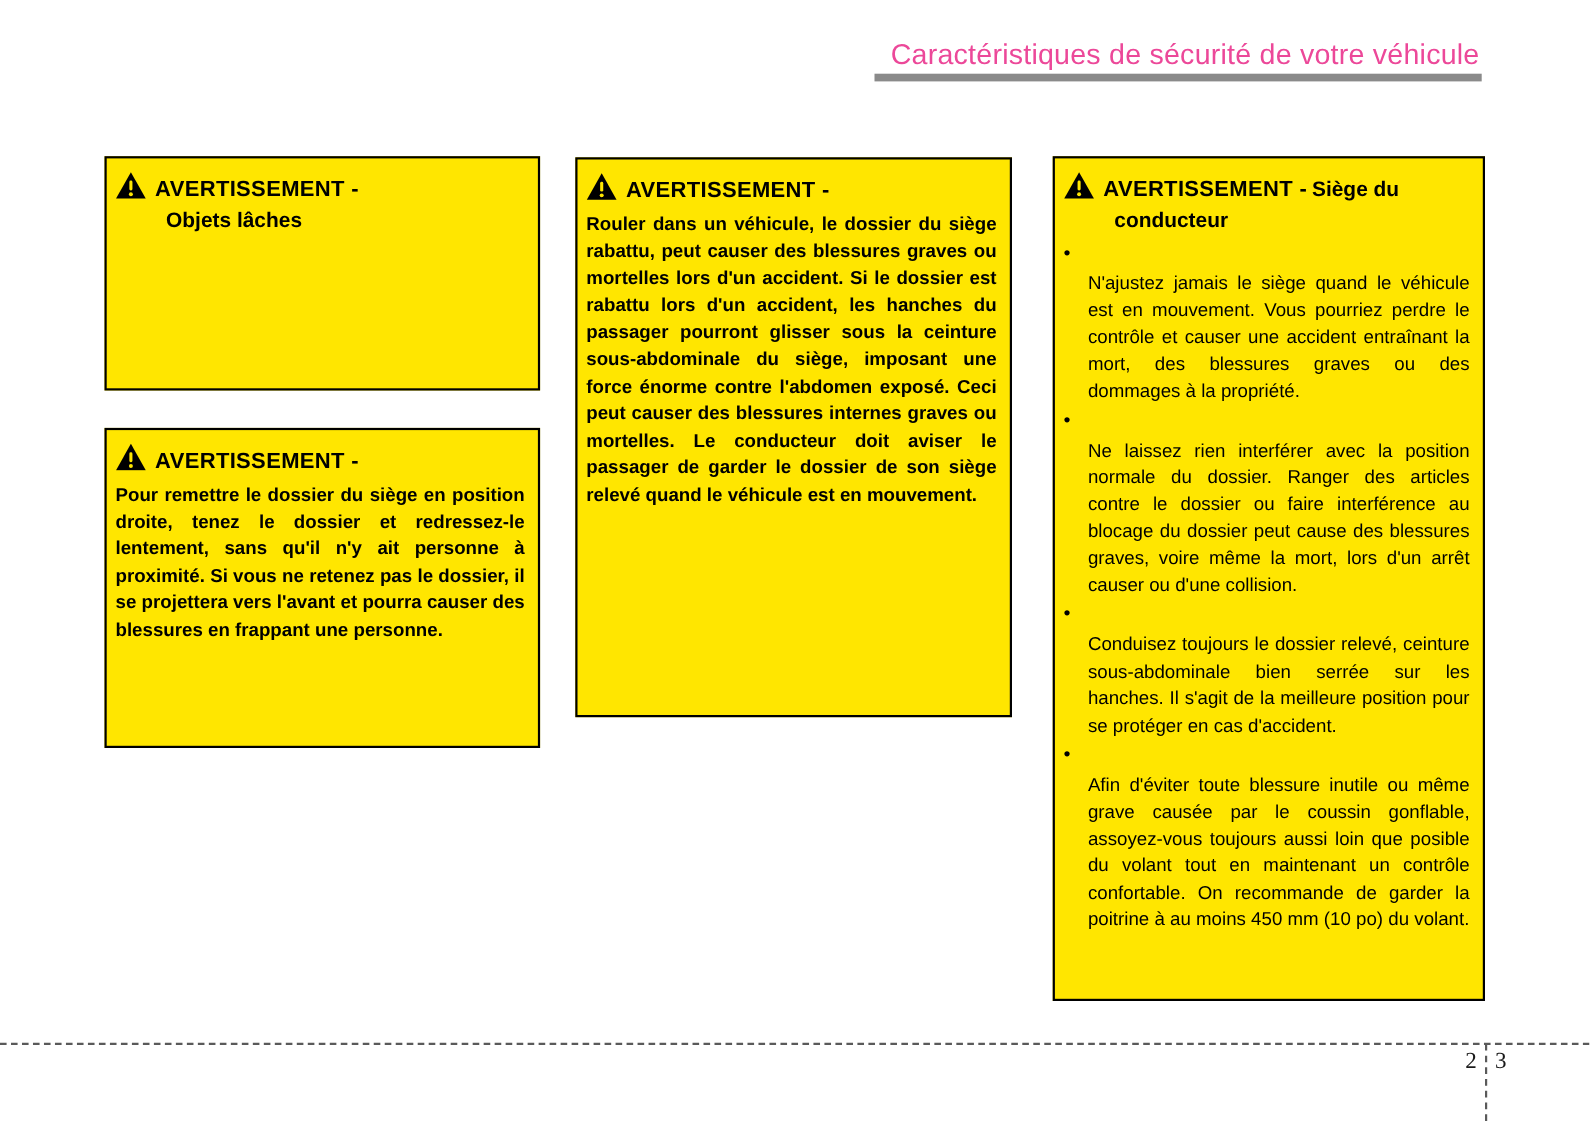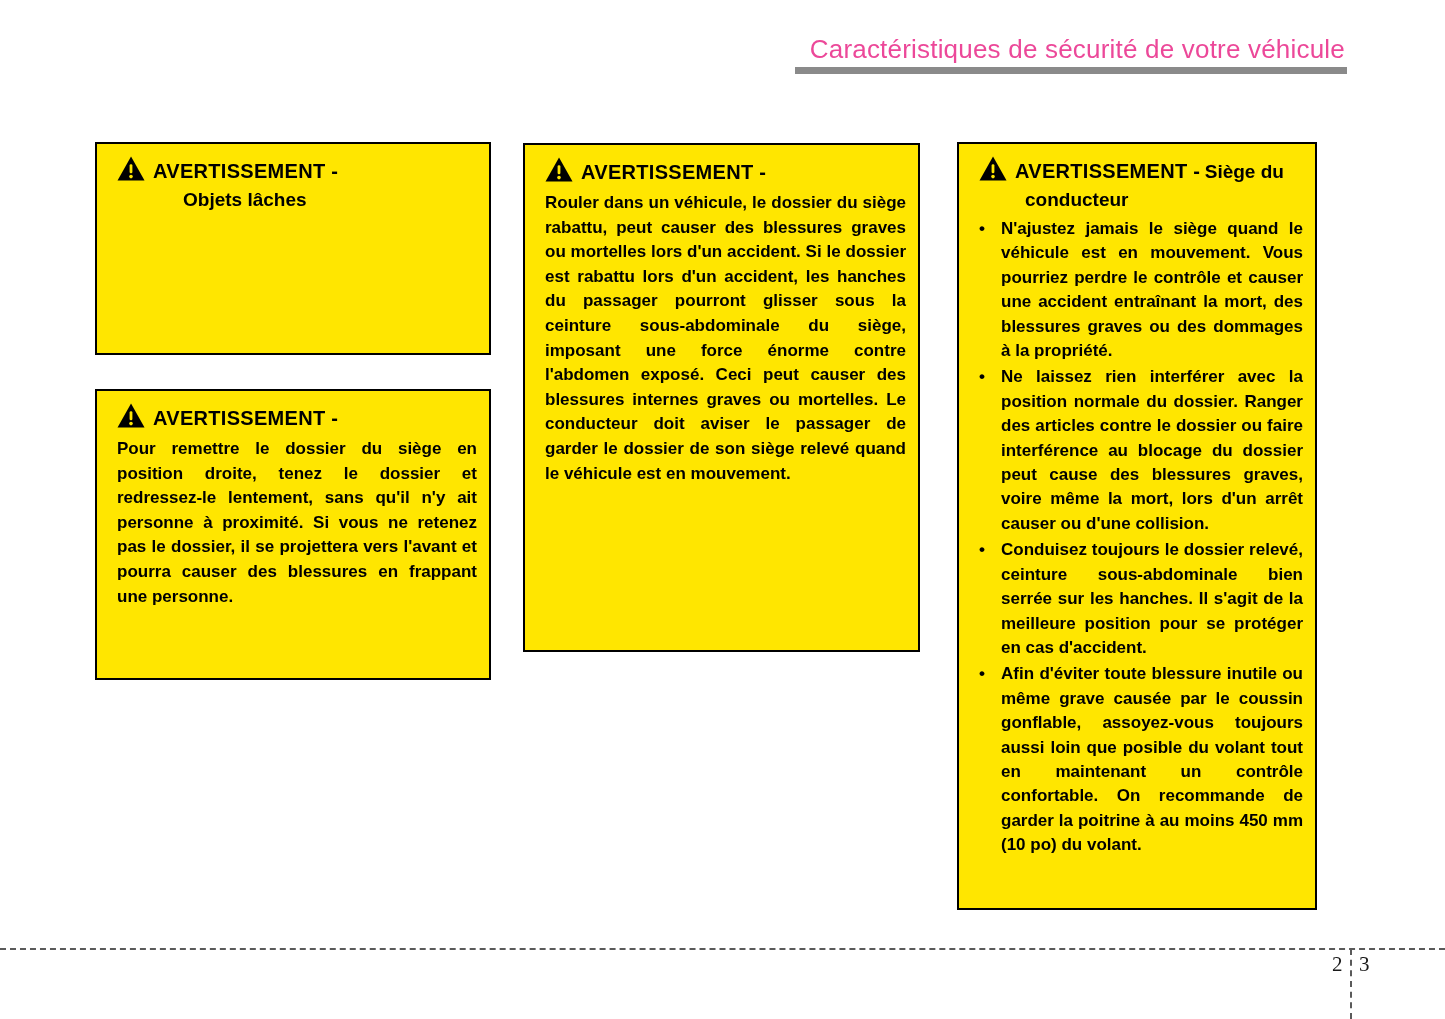--- a/index.html
+++ b/index.html
@@ -34,21 +34,21 @@
     height: 7px;
     background: #8a8a8a;
   }
 
   
   .warn-box {
     position: absolute;
     box-sizing: border-box;
     background: #ffe600;
     border: 2px solid #000000;
-    padding: 12px 12px 10px 20px;
+    padding: 12px 12px 10px 8px;
     overflow: hidden;
   }
   .warn-head {
     padding-left: 46px;
     text-indent: -46px;
     font-weight: 700;
     color: #000;
     line-height: 27px;
     margin-bottom: 3px;
   }
@@ -60,21 +60,21 @@
   }
   .warn-icon svg { display: block; }
   .warn-title {
     font-size: 20px;
     letter-spacing: 0.3px;
   }
   .warn-sub {
     font-size: 19px;
     text-indent: 0;
   }
-  .sub-block { display: block; margin-left: 20px; }
+  .sub-block { display: block; }
   .sub-inline { display: inline; }
 
   .warn-body {
     margin: 4px 0 0 0;
     font-size: 17px;
     font-weight: 700;
     line-height: 24.6px;
     color: #000;
     text-align: justify;
   }
@@ -86,31 +86,32 @@
   .bullet .dot {
     flex: 0 0 22px;
     font-size: 17px;
     font-weight: 700;
     line-height: 24.4px;
     color: #000;
   }
   .bullet .bullet-text {
     flex: 1 1 auto;
     font-size: 17px;
-    font-weight: 700;
+    font-weight: 400;
     line-height: 24.4px;
     color: #000;
     text-align: justify;
+    margin-top: 28px;
   }
 
   
   #warn-0 { left: 95px;  top: 142px; width: 396px; height: 213px; }
   #warn-1 { left: 95px;  top: 389px; width: 396px; height: 291px; }
   #warn-2 { left: 523px; top: 143px; width: 397px; height: 509px; }
-  #warn-3 { left: 957px; top: 142px; width: 360px; height: 768px; }
+  #warn-3 { left: 957px; top: 142px; width: 393px; height: 768px; }
 
   
   .footer-dashed-rule {
     position: absolute;
     left: 0;
     top: 948px;
     width: 1445px;
     height: 0;
     border-top: 2px dashed #5a5a5a;
   }

